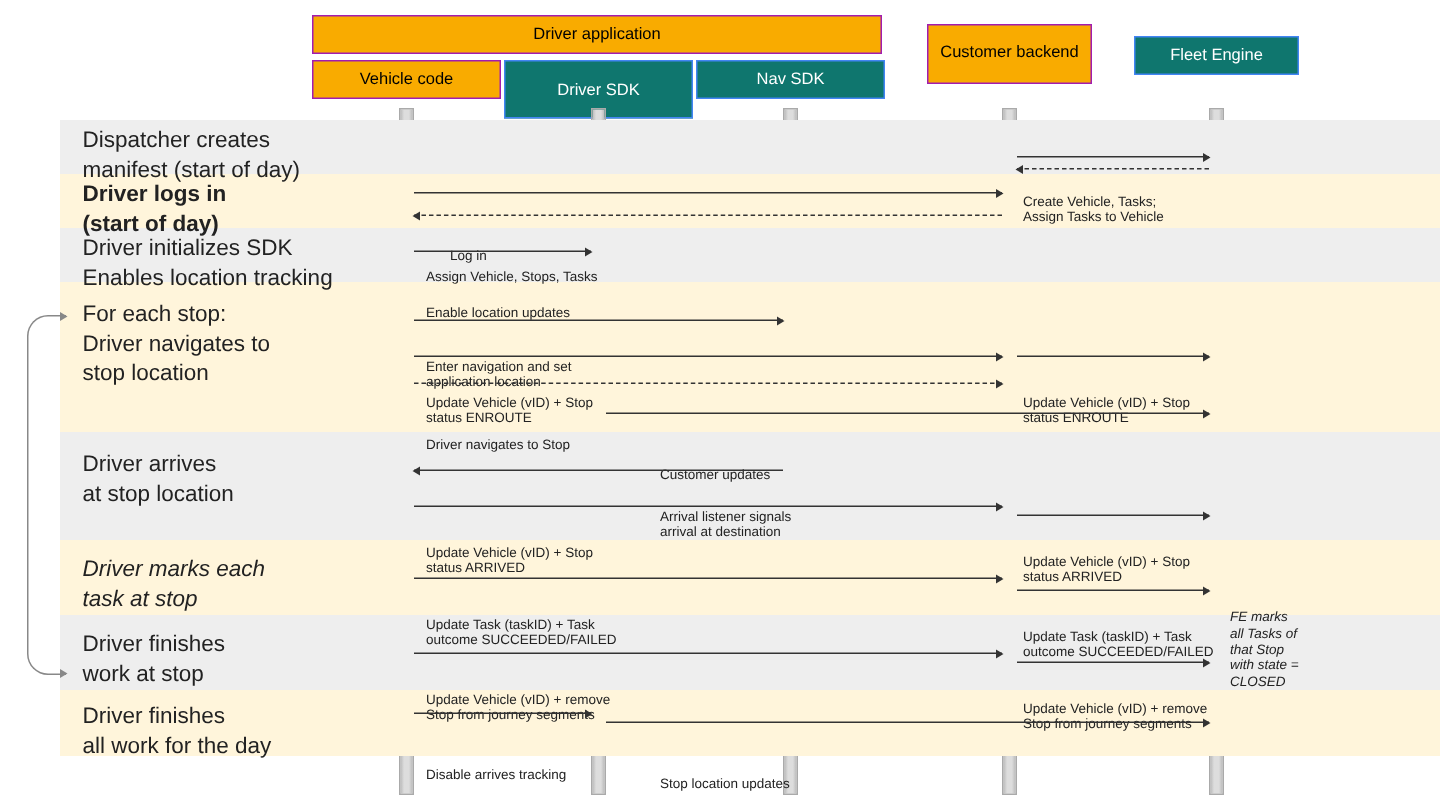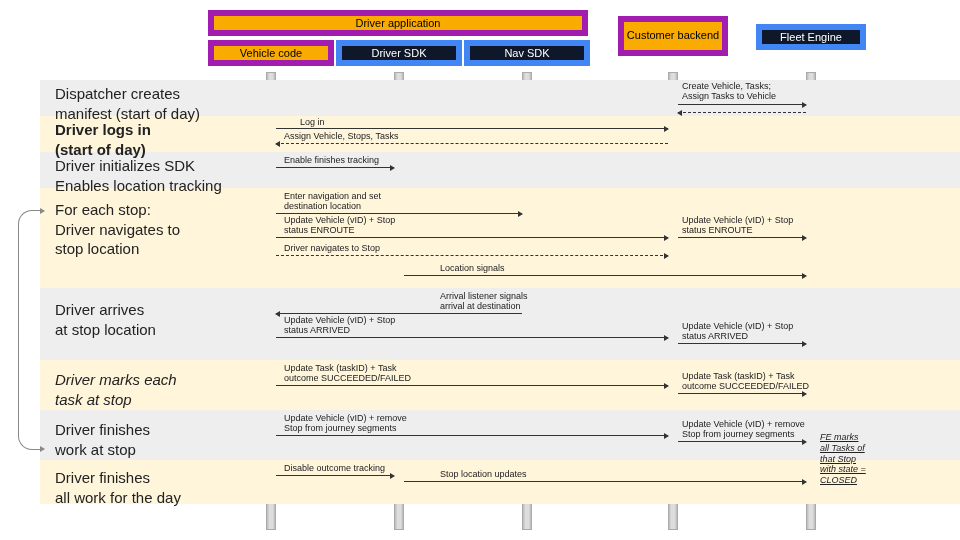--- a/index.html
+++ b/index.html
@@ -1,41 +1,41 @@
 <!DOCTYPE html>
 <html><head>
 <meta charset="utf-8">
 <style>
   * { box-sizing: border-box; margin: 0; padding: 0; }
   body { font-family: Arial, Helvetica, sans-serif; font-size: 10px; color: #222; background: #fff; width: 960px; height: 540px; overflow: hidden; position: relative; }
-  .header-box { position: absolute; text-align: center; border: 6px solid #a21caf; display: flex; align-items: center; justify-content: center; font-size: 11px; }
+  .header-box { position: absolute; text-align: center; border: 1px solid #a21caf; display: flex; align-items: center; justify-content: center; font-size: 11px; }
   .yellow { background: #f9ab00; color: #000; }
-  .blue { background: #0f172a; color: #fff; border-color: #4285f4; }
+  .blue { background: #0f766e; color: #fff; border-color: #4285f4; }
   .lifeline { position: absolute; width: 10px; top: 72px; bottom: 10px; background: linear-gradient(to right, #bbb 0%, #ddd 30%, #ddd 70%, #bbb 100%); border: 1px solid #aaa; }
   .row { position: absolute; left: 40px; right: 0; }
   .row-grey { background: #eeeeee; }
   .row-yellow { background: #fff5db; }
   .row-label { position: absolute; left: 55px; font-size: 15px; line-height: 1.3; }
-  .msg { position: absolute; font-size: 9px; line-height: 1.1; }
+  .msg { position: absolute; font-size: 9px; line-height: 1.1; margin-top: 48px; }
   .arrow { position: absolute; height: 0; border-top: 1px solid #333; }
   .arrow.dashed { border-top-style: dashed; }
   .arrow::after { content: ""; position: absolute; right: -1px; top: -3px; width: 0; height: 0; border-left: 5px solid #333; border-top: 3px solid transparent; border-bottom: 3px solid transparent; }
   .arrow.left::after { right: auto; left: -1px; border-left: none; border-right: 5px solid #333; }
   .loop-arrow { position: absolute; width: 26px; border: 1px solid #888; border-right: none; border-radius: 14px 0 0 14px; }
   .loop-arrow::before, .loop-arrow::after { content: ""; position: absolute; right: -1px; width: 0; height: 0; border-left: 5px solid #888; border-top: 3px solid transparent; border-bottom: 3px solid transparent; }
   .loop-arrow::before { top: -3px; }
   .loop-arrow::after { bottom: -3px; }
   .side-note { position: absolute; font-style: italic; font-size: 9px; line-height: 1.2; }
 </style>
 </head>
 <body>
 
 <div class="header-box yellow" style="left:208px; top:10px; width:380px; height:26px;">Driver application</div>
 <div class="header-box yellow" style="left:208px; top:40px; width:126px; height:26px;">Vehicle code</div>
-<div class="header-box blue" style="left:336px; top:40px; width:126px; height:26px;">Driver SDK</div>
+<div class="header-box blue" style="left:336px; top:40px; width:126px; height:39px;">Driver SDK</div>
 <div class="header-box blue" style="left:464px; top:40px; width:126px; height:26px;">Nav SDK</div>
 <div class="header-box yellow" style="left:618px; top:16px; width:110px; height:40px; line-height:1.2;">Customer backend</div>
 <div class="header-box blue" style="left:756px; top:24px; width:110px; height:26px;">Fleet Engine</div>
 
 <div class="lifeline" style="left:266px;"></div>
 <div class="lifeline" style="left:394px;"></div>
 <div class="lifeline" style="left:522px;"></div>
 <div class="lifeline" style="left:668px;"></div>
 <div class="lifeline" style="left:806px;"></div>
 
@@ -71,35 +71,35 @@
 <div class="msg" style="left:682px; top:82px; white-space:pre-line;">Create Vehicle, Tasks;
 Assign Tasks to Vehicle</div>
 <div class="arrow" style="left:678px; top:104px; width:128px;"></div>
 <div class="arrow dashed left" style="left:678px; top:112px; width:128px;"></div>
 
 <div class="msg" style="left:300px; top:118px;text-align:center;">Log in</div>
 <div class="arrow" style="left:276px; top:128px; width:392px;"></div>
 <div class="msg" style="left:284px; top:132px;">Assign Vehicle, Stops, Tasks</div>
 <div class="arrow dashed left" style="left:276px; top:143px; width:392px;"></div>
 
-<div class="msg" style="left:284px; top:156px;">Enable finishes tracking</div>
+<div class="msg" style="left:284px; top:156px;">Enable location updates</div>
 <div class="arrow" style="left:276px; top:167px; width:118px;"></div>
 
 <div class="msg" style="left:284px; top:192px; white-space:pre-line;">Enter navigation and set
-destination location</div>
+application location</div>
 <div class="arrow" style="left:276px; top:213px; width:246px;"></div>
 <div class="msg" style="left:284px; top:216px; white-space:pre-line;">Update Vehicle (vID) + Stop
 status ENROUTE</div>
 <div class="arrow" style="left:276px; top:237px; width:392px;"></div>
 <div class="msg" style="left:682px; top:216px; white-space:pre-line;">Update Vehicle (vID) + Stop
 status ENROUTE</div>
 <div class="arrow" style="left:678px; top:237px; width:128px;"></div>
 <div class="msg" style="left:284px; top:244px;">Driver navigates to Stop</div>
 <div class="arrow dashed" style="left:276px; top:255px; width:392px;"></div>
-<div class="msg" style="left:440px; top:264px;">Location signals</div>
+<div class="msg" style="left:440px; top:264px;">Customer updates</div>
 <div class="arrow" style="left:404px; top:275px; width:402px;"></div>
 
 <div class="msg" style="left:440px; top:292px; white-space:pre-line;">Arrival listener signals
 arrival at destination</div>
 <div class="arrow left" style="left:276px; top:313px; width:246px;"></div>
 <div class="msg" style="left:284px; top:316px; white-space:pre-line;">Update Vehicle (vID) + Stop
 status ARRIVED</div>
 <div class="arrow" style="left:276px; top:337px; width:392px;"></div>
 <div class="msg" style="left:682px; top:322px; white-space:pre-line;">Update Vehicle (vID) + Stop
 status ARRIVED</div>
@@ -111,22 +111,22 @@
 <div class="msg" style="left:682px; top:372px; white-space:pre-line;">Update Task (taskID) + Task
 outcome SUCCEEDED/FAILED</div>
 <div class="arrow" style="left:678px; top:393px; width:128px;"></div>
 
 <div class="msg" style="left:284px; top:414px; white-space:pre-line;">Update Vehicle (vID) + remove
 Stop from journey segments</div>
 <div class="arrow" style="left:276px; top:435px; width:392px;"></div>
 <div class="msg" style="left:682px; top:420px; white-space:pre-line;">Update Vehicle (vID) + remove
 Stop from journey segments</div>
 <div class="arrow" style="left:678px; top:441px; width:128px;"></div>
-<div class="side-note" style="left:820px; top:432px; width:60px; white-space:pre-line;text-decoration:underline;">FE marks
+<div class="side-note" style="left:820px; top:406px; width:60px; white-space:pre-line;">FE marks
 all Tasks of
 that Stop
 with state =
 CLOSED</div>
 
-<div class="msg" style="left:284px; top:464px;">Disable outcome tracking</div>
+<div class="msg" style="left:284px; top:464px;">Disable arrives tracking</div>
 <div class="arrow" style="left:276px; top:475px; width:118px;"></div>
 <div class="msg" style="left:440px; top:470px;">Stop location updates</div>
 <div class="arrow" style="left:404px; top:481px; width:402px;"></div>
 
 </body></html>

